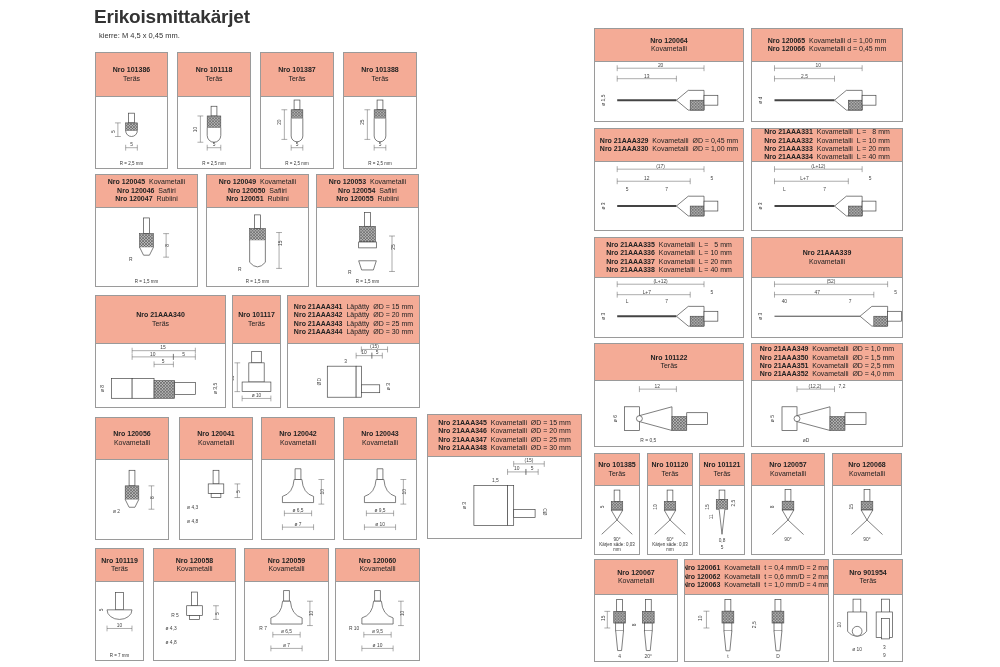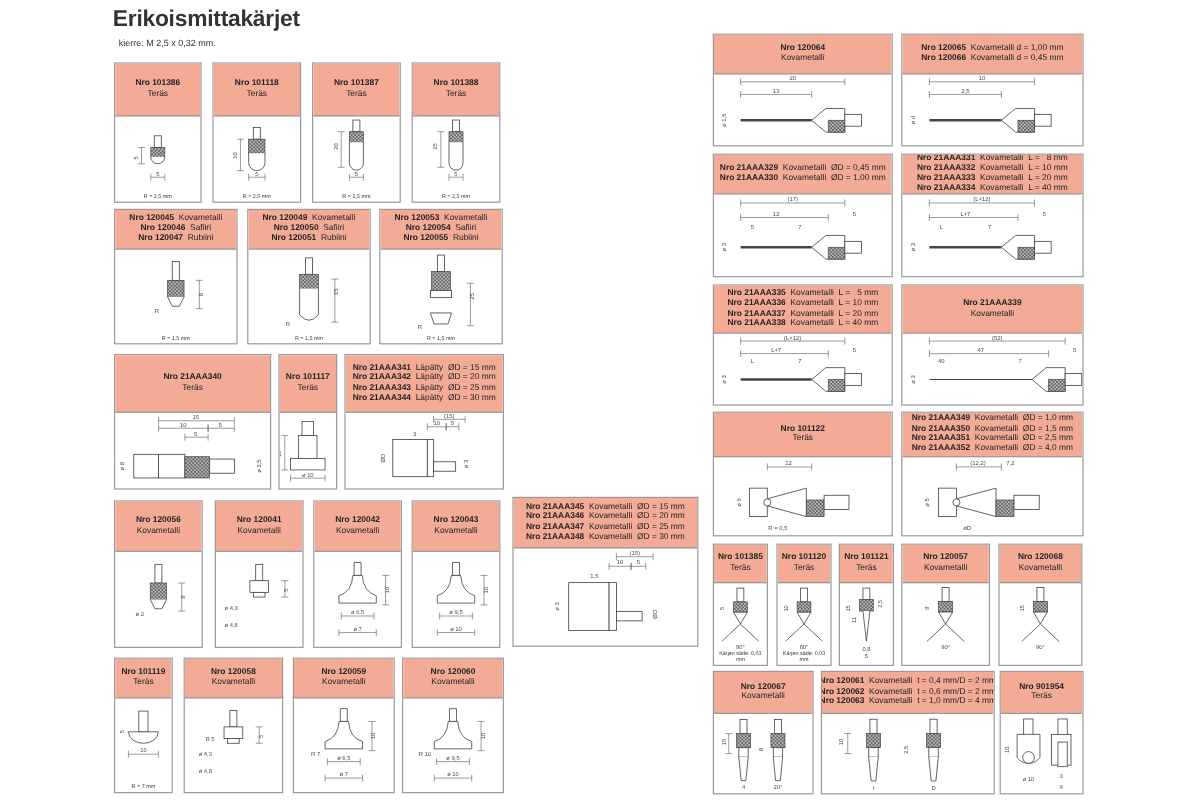--- a/index.html
+++ b/index.html
@@ -18,21 +18,21 @@
   .card .body { position:relative; width:100%; }
   .card .body svg { position:absolute; left:0; top:0; width:100%; height:100%; }
   .foot { position:absolute; bottom:2px; left:0; right:0; text-align:center; font-size:4.5px; color:#333; }
   .dim { font-size:5px; fill:#444; font-family:"Liberation Sans", sans-serif; }
 </style>
 </head>
 <body>
 
 <div class="title">Erikoismittakärjet</div>
 <div class="intro">
-  <div style="padding-left:5px">kierre: M 2,5 x 0,32 mm.</div>
+  <div style="padding-left:5px">kierre: M 4,5 x 0,45 mm.</div>
 </div>
 
 <div id="cards">
     <div class="card" style="left: 95px; top: 52px; width: 73px; height: 117px;">
       <div class="hdr" style="height: 44px;">
         <div class="ln nr">Nro 101386</div>
         <div class="ln">Teräs</div>
       </div>
       <div class="body" style="height: 71px;">
         <svg viewBox="0 0 73 71">

